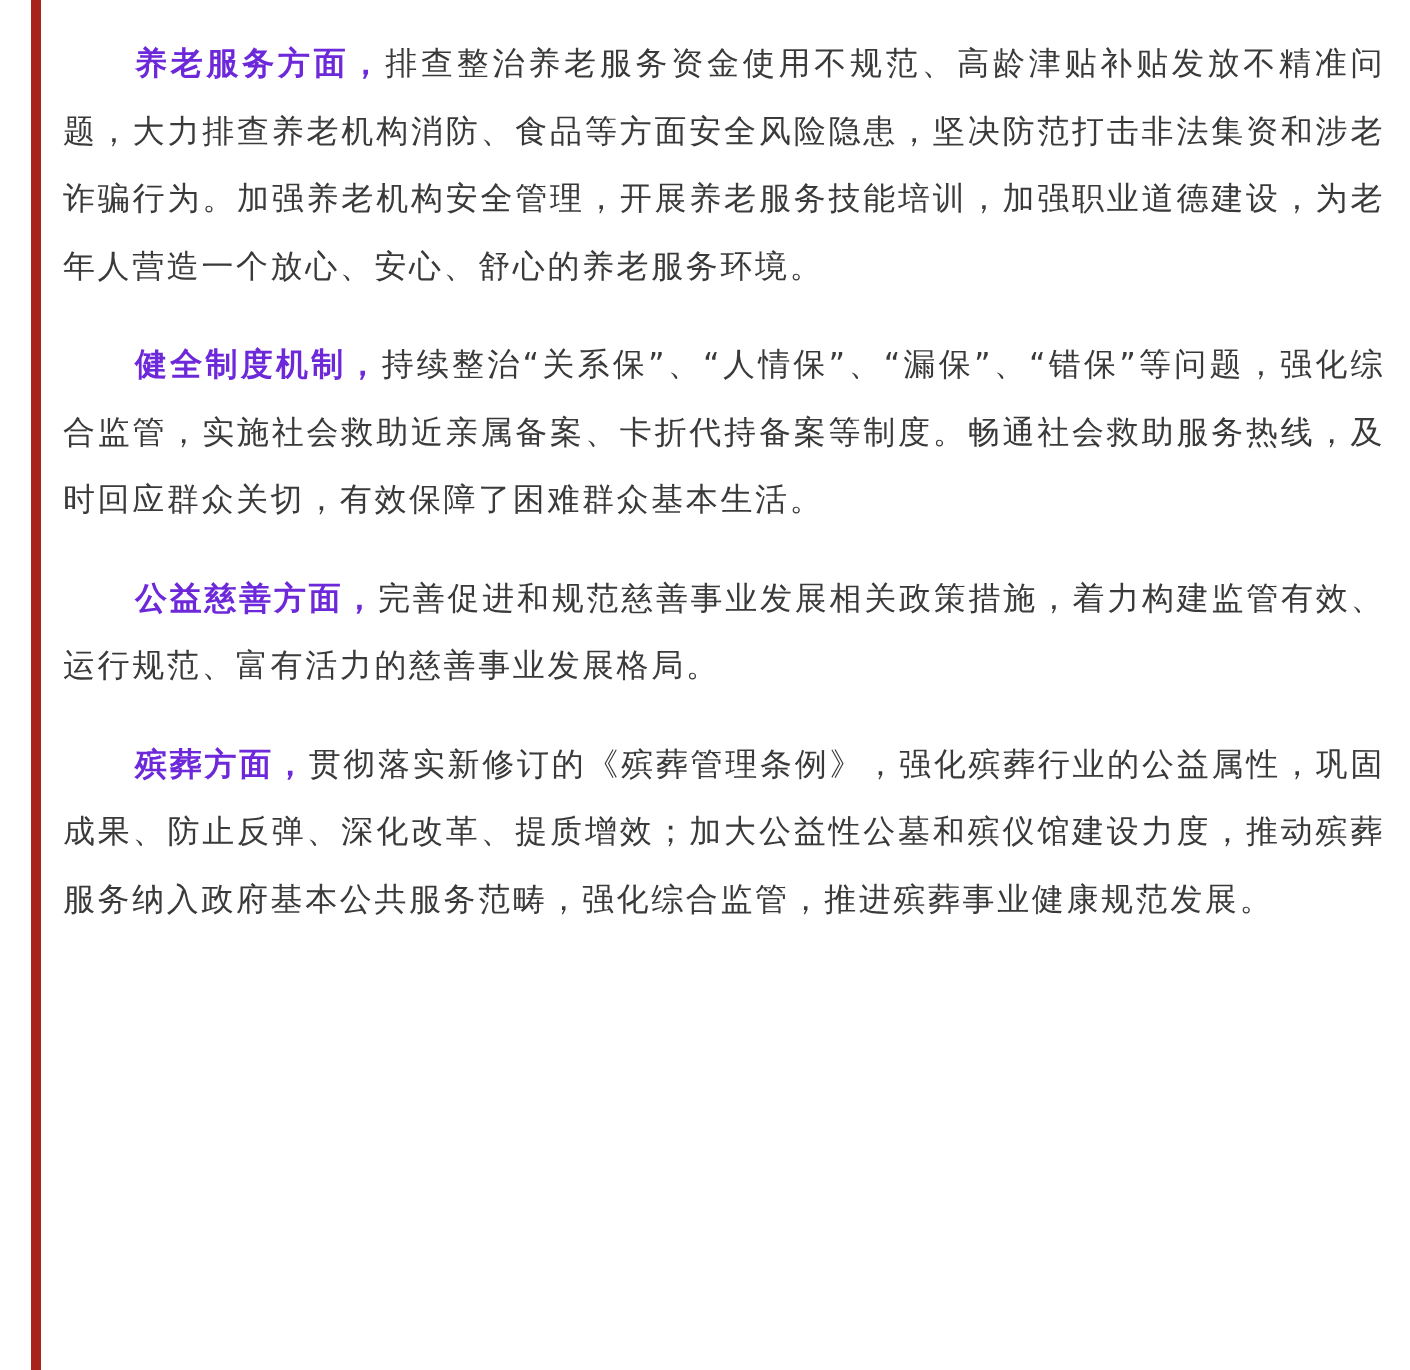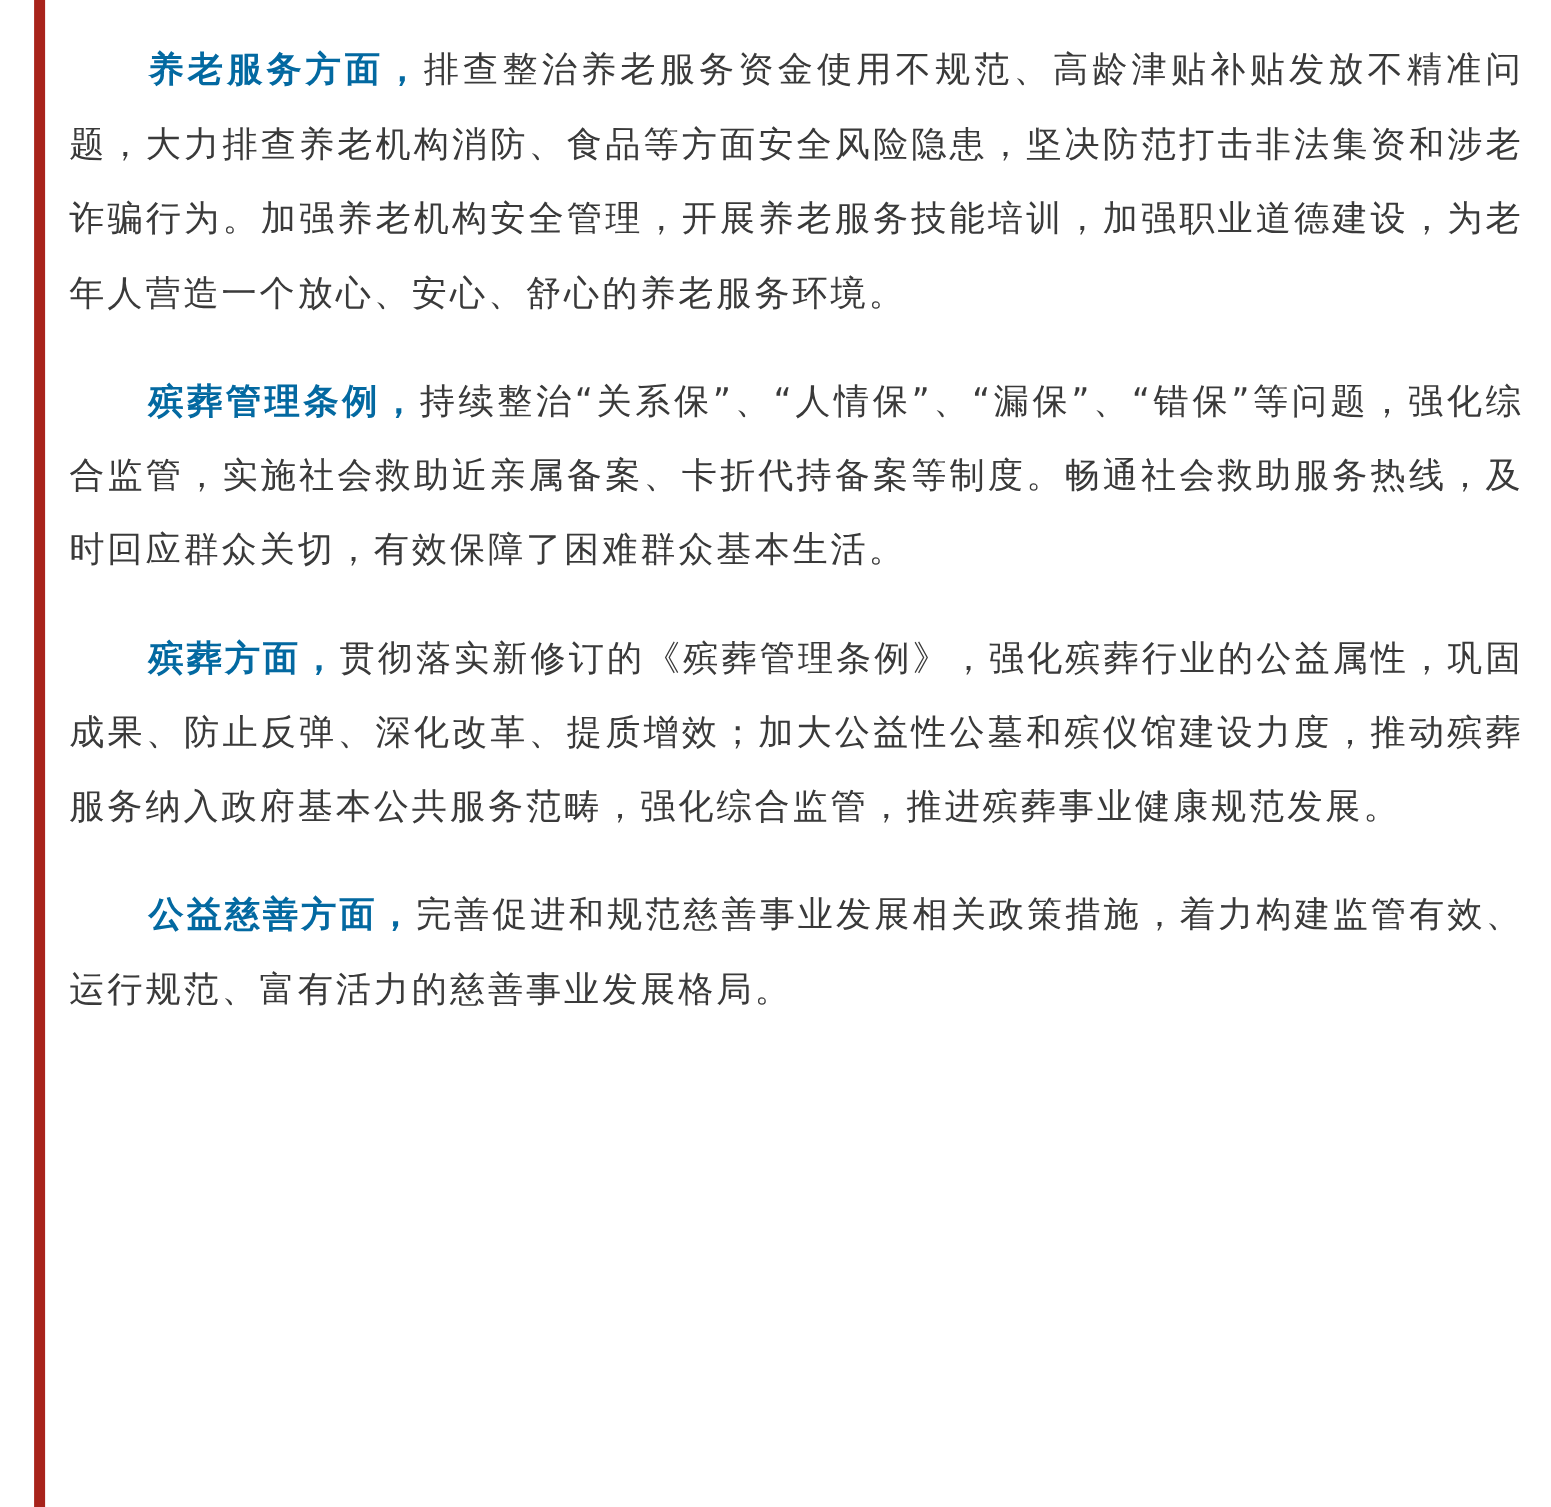--- a/index.html
+++ b/index.html
@@ -31,32 +31,32 @@
     .para {
       margin: 0 0 31px 0;
       font-size: 32px;
       line-height: 67.5px;
       color: #3a3a3a;
       text-indent: 72px;
       text-align: justify;
       letter-spacing: 2.6px;
     }
     .para .lead {
-      color: #0369a1;
+      color: #6d28d9;
       font-weight: bold;
     }
   </style>
 </head>
 <body>
 
 <div class="accent-bar"></div>
 
 <div class="article">
   <p class="para"><span class="lead">养老服务方面，</span><span>排查整治养老服务资金使用不规范、高龄津贴补贴发放不精准问题，大力排查养老机构消防、食品等方面安全风险隐患，坚决防范打击非法集资和涉老诈骗行为。加强养老机构安全管理，开展养老服务技能培训，加强职业道德建设，为老年人营造一个放心、安心、舒心的养老服务环境。</span></p>
 
-  <p class="para"><span class="lead">殡葬管理条例，</span><span>持续整治“关系保”、“人情保”、“漏保”、“错保”等问题，强化综合监管，实施社会救助近亲属备案、卡折代持备案等制度。畅通社会救助服务热线，及时回应群众关切，有效保障了困难群众基本生活。</span></p>
+  <p class="para"><span class="lead">健全制度机制，</span><span>持续整治“关系保”、“人情保”、“漏保”、“错保”等问题，强化综合监管，实施社会救助近亲属备案、卡折代持备案等制度。畅通社会救助服务热线，及时回应群众关切，有效保障了困难群众基本生活。</span></p>
 
 
+  <p class="para"><span class="lead">公益慈善方面，</span><span>完善促进和规范慈善事业发展相关政策措施，着力构建监管有效、运行规范、富有活力的慈善事业发展格局。</span></p>
+
   <p class="para"><span class="lead">殡葬方面，</span><span>贯彻落实新修订的《殡葬管理条例》，强化殡葬行业的公益属性，巩固成果、防止反弹、深化改革、提质增效；加大公益性公墓和殡仪馆建设力度，推动殡葬服务纳入政府基本公共服务范畴，强化综合监管，推进殡葬事业健康规范发展。</span></p>
-
-  <p class="para"><span class="lead">公益慈善方面，</span><span>完善促进和规范慈善事业发展相关政策措施，着力构建监管有效、运行规范、富有活力的慈善事业发展格局。</span></p>
 
 </div>
 
 </body></html>

